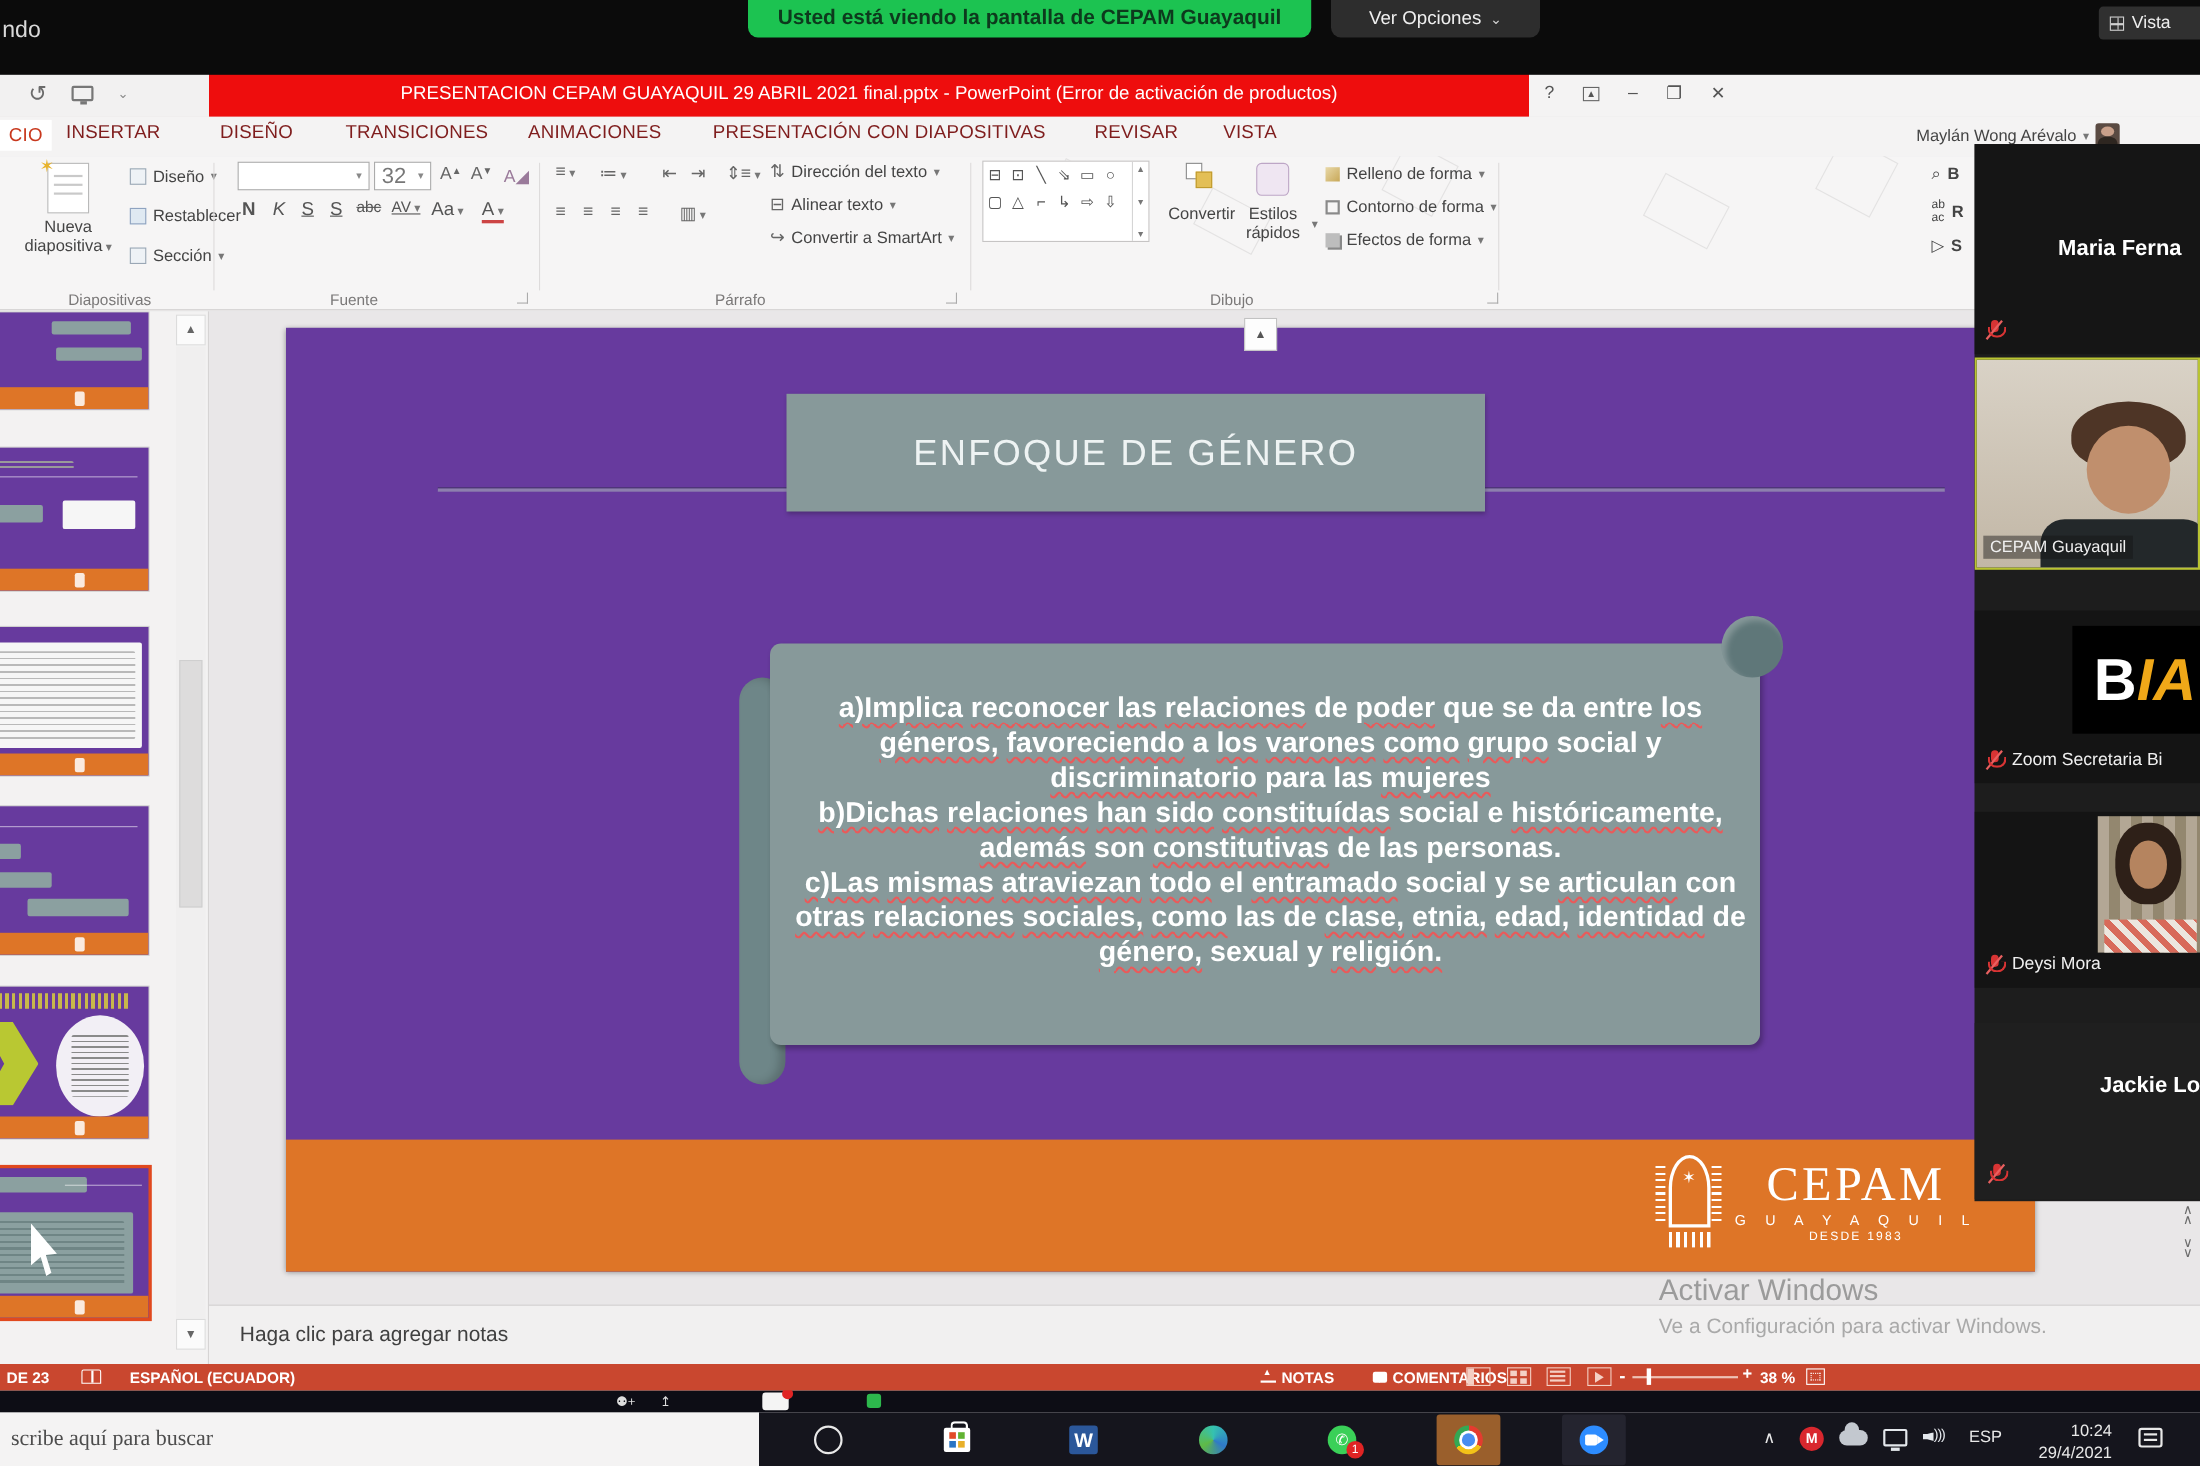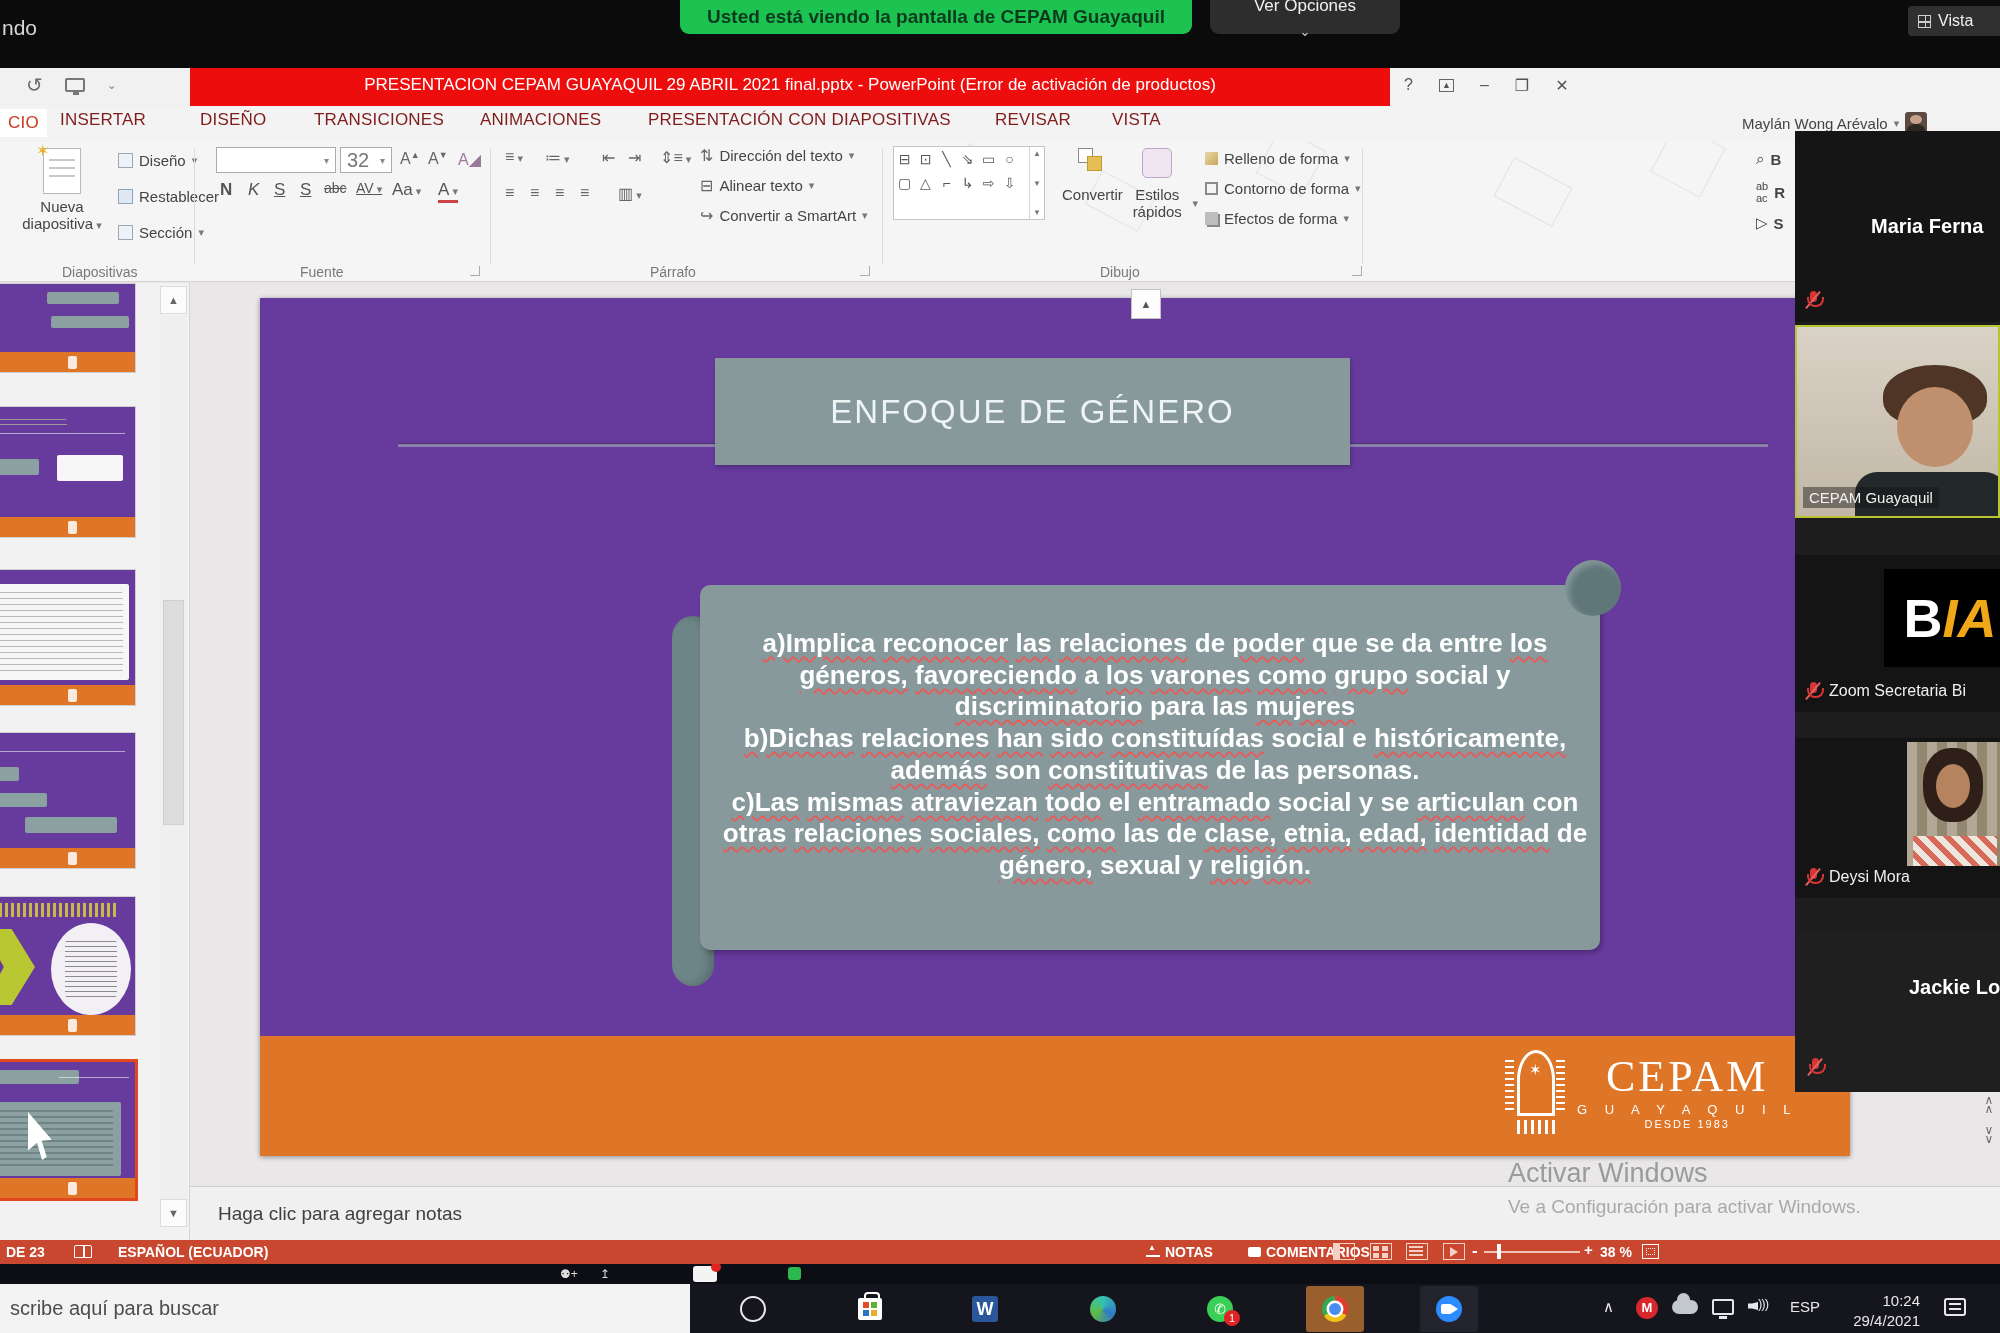--- a/index.html
+++ b/index.html
@@ -8,21 +8,21 @@
           background:#e8e6e7; font-family:"Liberation Sans", sans-serif; }
 
   
   .topbar { position:absolute; left:0; top:0; width:2000px; height:68px; background:#0b0b0b; z-index:55; }
   .partial-nd { position:absolute; left:2px; top:16px; color:#d8d8d8; font-size:21px; }
   .green-pill { position:absolute; left:680px; top:0; width:512px; height:34px; background:#1cc351;
                 border-radius:0 0 9px 9px; display:flex; align-items:center; justify-content:center;
                 color:#0d3a1d; font-size:19px; font-weight:bold; }
   .ver-opciones { position:absolute; left:1210px; top:0; width:190px; height:34px; background:#2d2d2d;
                   border-radius:0 0 9px 9px; display:flex; align-items:center; justify-content:center;
-                  gap:8px; color:#f0f0f0; font-size:17px;flex-direction:column; }
+                  gap:8px; color:#f0f0f0; font-size:17px; }
   .ver-opciones .caret { font-size:13px; color:#cfcfcf; }
   .vista-btn { position:absolute; left:1908px; top:6px; width:92px; height:30px; background:#303030;
                border-radius:4px 0 0 4px; display:flex; align-items:center; gap:7px; padding-left:10px;
                color:#efefef; font-size:16px; }
   .grid-ic { width:13px; height:13px; border:1.5px solid #cfcfcf; position:relative; }
   .grid-ic::before { content:""; position:absolute; left:50%; top:0; bottom:0; width:1.5px; background:#cfcfcf; }
   .grid-ic::after { content:""; position:absolute; top:50%; left:0; right:0; height:1.5px; background:#cfcfcf; }
 
   
   .qat { position:absolute; left:0; top:64px; width:190px; height:42px; background:#f2f1f1; z-index:20;
@@ -165,21 +165,21 @@
   
   .midstrip { position:absolute; left:0; top:1264px; width:2000px; height:20px; background:#0d0d15; z-index:34; }
   .midstrip .g1 { position:absolute; left:560px; top:3px; color:#ddd; font-size:12px; }
   .midstrip .g2 { position:absolute; left:600px; top:3px; color:#ddd; font-size:12px; }
   .badgebox { position:absolute; left:693px; top:2px; width:24px; height:16px; background:#f4f4f4; border-radius:3px; }
   .badgebox::after { content:""; position:absolute; right:-4px; top:-4px; width:10px; height:10px; border-radius:50%; background:#e02424; }
   .greensq { position:absolute; left:788px; top:3px; width:13px; height:13px; background:#2db84d; border-radius:3px; }
 
   
   .taskbar { position:absolute; left:0; top:1284px; width:2000px; height:49px; background:#15151d; z-index:36; }
-  .search { position:absolute; left:0; top:0; width:690px; height:49px; background:#f4f3f3; display:flex; align-items:center; }
+  .search { position:absolute; left:0; top:0; width:690px; height:49px; background:#f4f3f3; display:flex; align-items:center;font-family:Liberation Serif, serif; }
   .search span { margin-left:10px; font-size:20px; color:#4d4d4d; }
   .tico { position:absolute; top:10px; width:30px; height:30px; display:flex; align-items:center; justify-content:center; }
   .cortana { width:26px; height:26px; border:2.5px solid #e8e8e8; border-radius:50%; }
   .store { width:24px; height:22px; background:#fff; border-radius:2px; position:relative; }
   .store::before { content:""; position:absolute; left:6px; top:-6px; width:12px; height:8px; border:2px solid #fff; border-bottom:none; border-radius:4px 4px 0 0; }
   .store i { position:absolute; left:5px; top:4px; width:6px; height:6px; background:#e24b28; box-shadow:8px 0 0 #61b232, 0 8px 0 #2a74c4, 8px 8px 0 #e8b02a; }
   .word { width:26px; height:26px; background:#2b579a; border-radius:3px; color:#fff; font-weight:bold; font-size:18px; text-align:center; line-height:26px; }
   .edge { width:26px; height:26px; border-radius:50%; background:conic-gradient(#35c2b0,#2f78c9,#5fba46,#35c2b0); }
   .whats { width:26px; height:26px; border-radius:50%; background:#3ad058; position:relative; color:#fff; font-size:14px; text-align:center; line-height:26px; }
   .whats::after { content:attr(data-badge); position:absolute; right:-7px; bottom:-4px; width:16px; height:16px; border-radius:50%;

